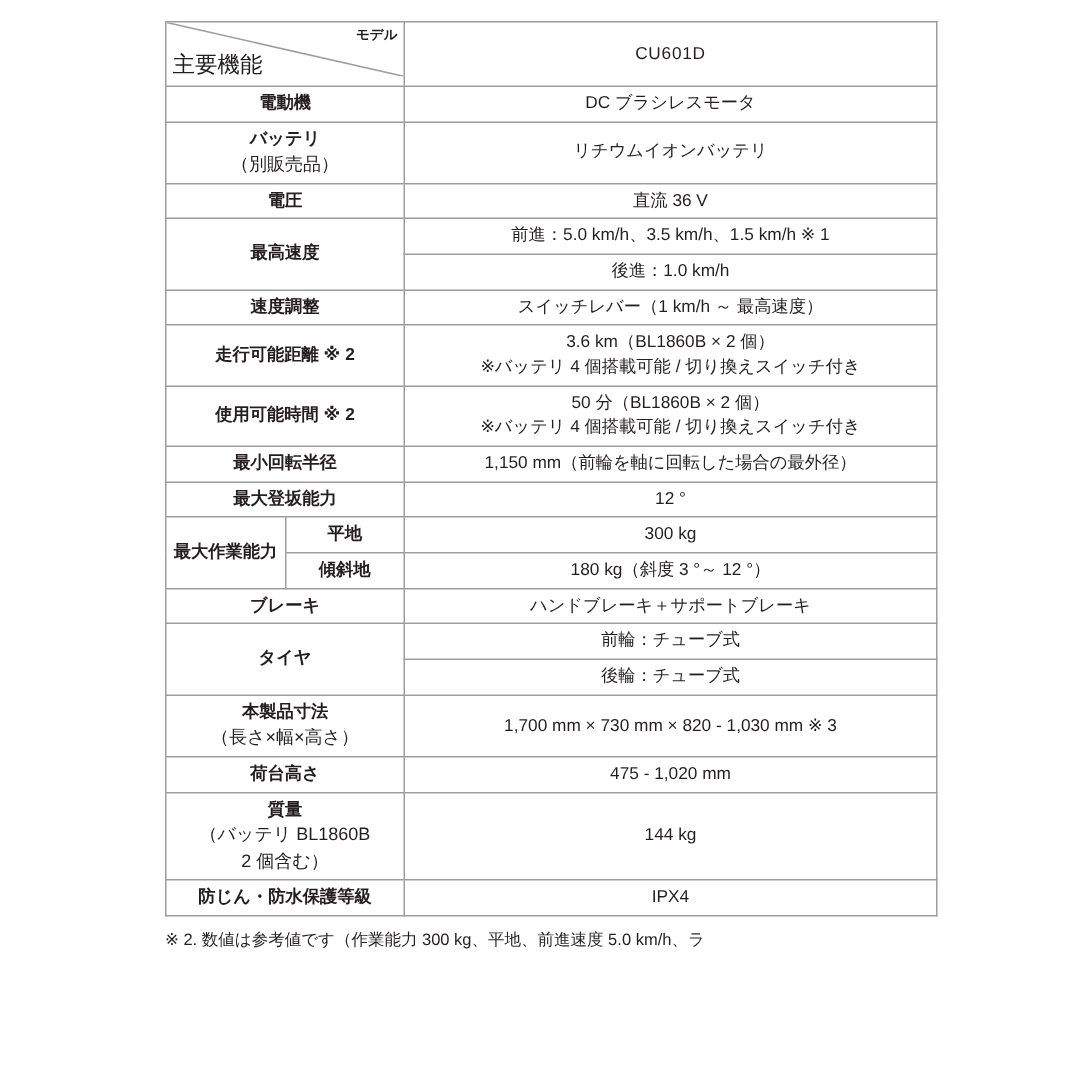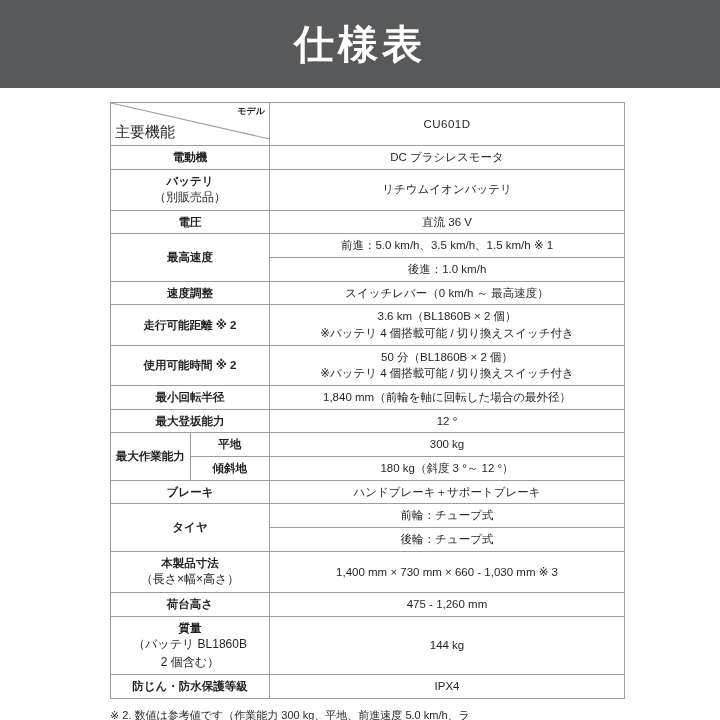--- a/index.html
+++ b/index.html
@@ -106,23 +106,20 @@
     margin: 0;
     text-indent: 0;
     padding-left: 0;
   }
 </style>
 </head>
 <body>
 
 <div class="page">
 
-  <div class="header">
-    <div class="header-title">仕様表</div>
-  </div>
 
   <div class="content">
     <table class="spec">
       <tbody>
         <tr>
           <td class="label corner-cell" colspan="2">
             <svg class="diag" viewBox="0 0 150 34" preserveAspectRatio="none">
               <line x1="0" y1="0" x2="150" y2="34" stroke="#9d9d9d" stroke-width="1"></line>
             </svg>
             <span class="corner-model">モデル</span>
@@ -152,38 +149,38 @@
         <tr>
           <td class="label" colspan="2" rowspan="2">最高速度</td>
           <td class="value">前進：5.0 km/h、3.5 km/h、1.5 km/h ※ 1</td>
         </tr>
         <tr>
           <td class="value">後進：1.0 km/h</td>
         </tr>
 
         <tr>
           <td class="label" colspan="2">速度調整</td>
-          <td class="value">スイッチレバー（0 km/h ～ 最高速度）</td>
+          <td class="value">スイッチレバー（1 km/h ～ 最高速度）</td>
         </tr>
 
         <tr>
           <td class="label" colspan="2">走行可能距離 ※ 2</td>
           <td class="value" style="white-space: pre-line;">3.6 km（BL1860B × 2 個）
 ※バッテリ 4 個搭載可能 / 切り換えスイッチ付き</td>
         </tr>
 
         <tr>
           <td class="label" colspan="2">使用可能時間 ※ 2</td>
           <td class="value" style="white-space: pre-line;">50 分（BL1860B × 2 個）
 ※バッテリ 4 個搭載可能 / 切り換えスイッチ付き</td>
         </tr>
 
         <tr>
           <td class="label" colspan="2">最小回転半径</td>
-          <td class="value">1,840 mm（前輪を軸に回転した場合の最外径）</td>
+          <td class="value">1,150 mm（前輪を軸に回転した場合の最外径）</td>
         </tr>
 
         <tr>
           <td class="label" colspan="2">最大登坂能力</td>
           <td class="value">12 °</td>
         </tr>
 
         <tr>
           <td class="label" rowspan="2">最大作業能力</td>
           <td class="sublabel">平地</td>
@@ -205,26 +202,26 @@
         </tr>
         <tr>
           <td class="value">後輪：チューブ式</td>
         </tr>
 
         <tr>
           <td class="label" colspan="2">
             <div>本製品寸法</div>
             <div class="sub">（長さ×幅×高さ）</div>
           </td>
-          <td class="value">1,400 mm × 730 mm × 660 - 1,030 mm ※ 3</td>
+          <td class="value">1,700 mm × 730 mm × 820 - 1,030 mm ※ 3</td>
         </tr>
 
         <tr>
           <td class="label" colspan="2">荷台高さ</td>
-          <td class="value">475 - 1,260 mm</td>
+          <td class="value">475 - 1,020 mm</td>
         </tr>
 
         <tr>
           <td class="label" colspan="2">
             <div>質量</div>
             <div class="sub" style="white-space: pre-line;">（バッテリ BL1860B
 2 個含む）</div>
           </td>
           <td class="value">144 kg</td>
         </tr>

